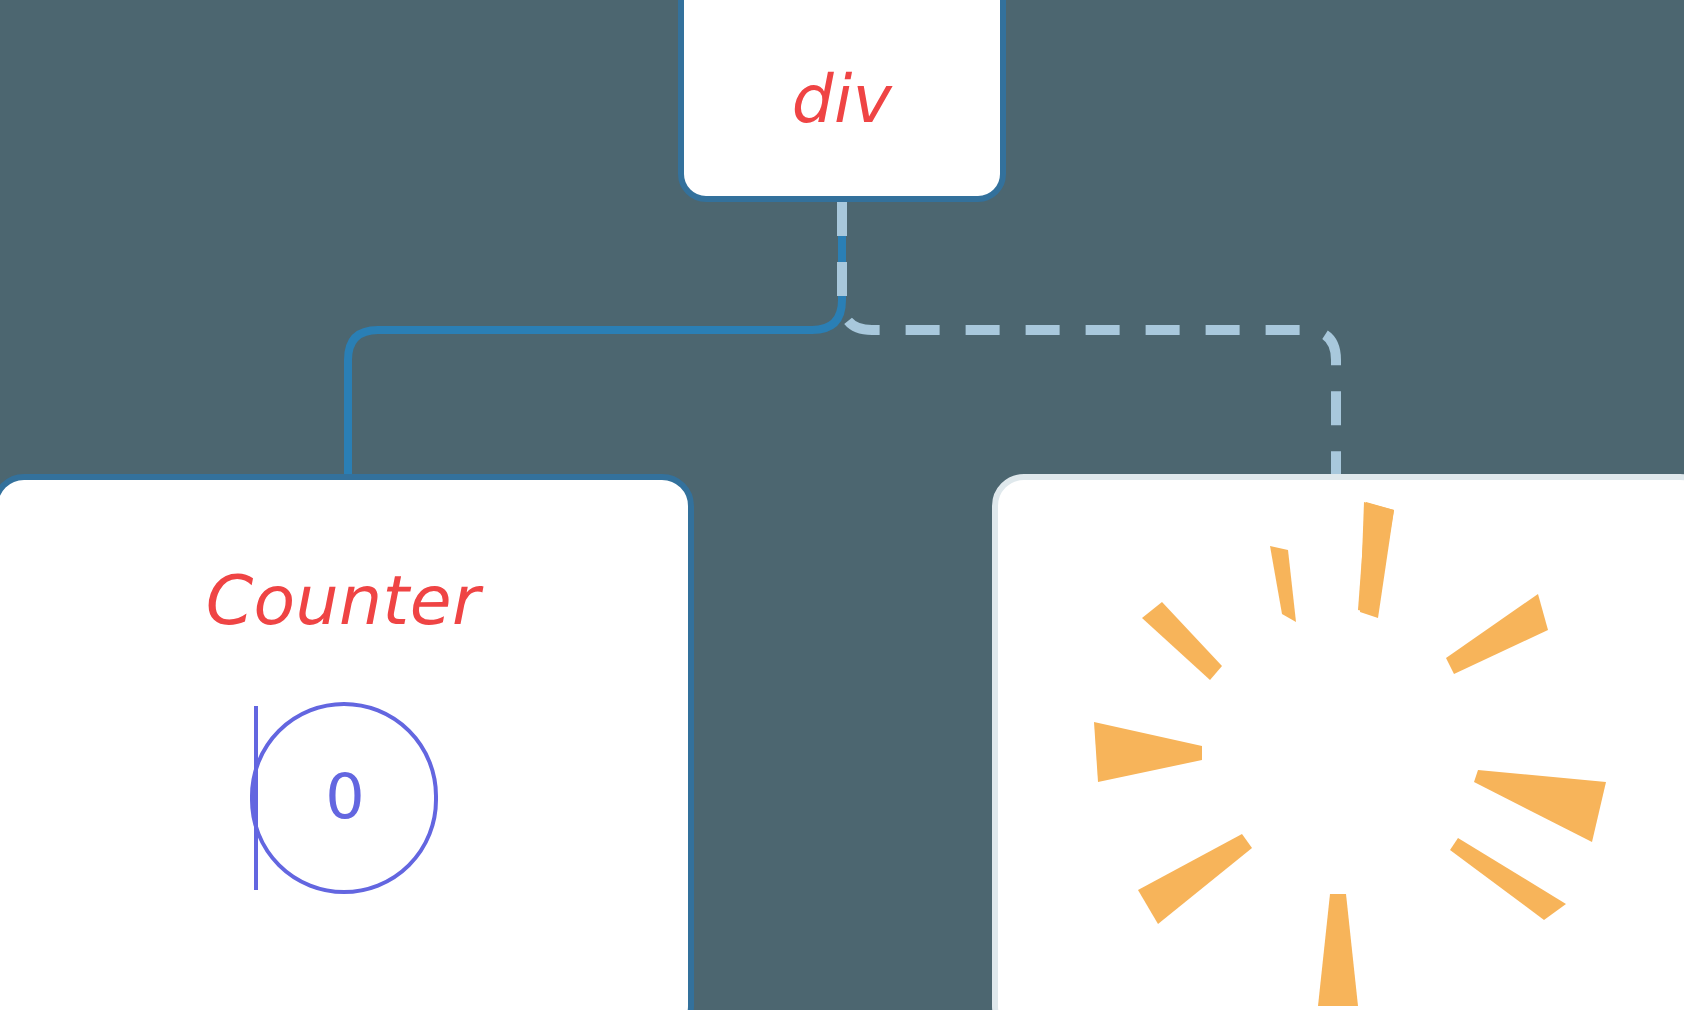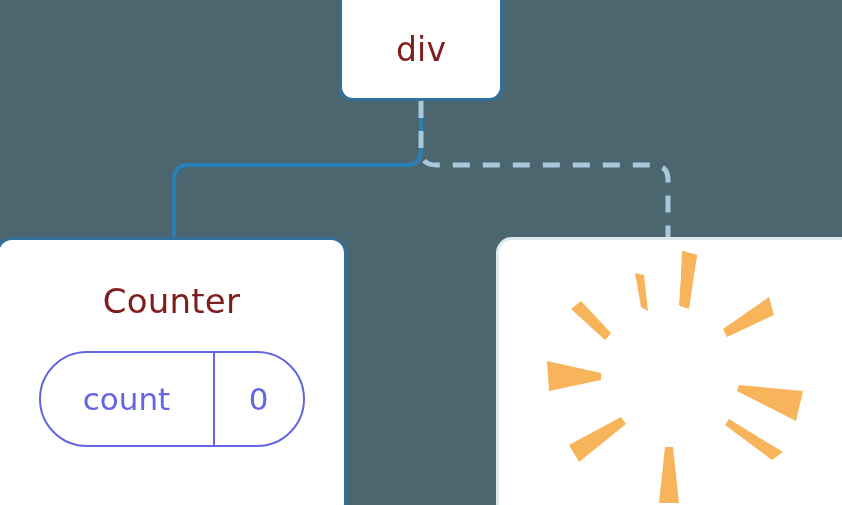--- a/index.html
+++ b/index.html
@@ -46,26 +46,27 @@
 
   
   #node-div {
     left: 339px;
     top: -14px;
     width: 164px;
     height: 115px;
     justify-content: center;
   }
   .node-title {
-    color: #7f1d1d;
+    color: #ef4444;
     font-size: 33px;
     line-height: 1;
     letter-spacing: 0.2px;
     white-space: nowrap;
     user-select: none;
+    font-style: italic;
   }
   #node-div .node-title {
     position: relative;
     top: 6px;
   }
 
   
   #node-counter {
     left: -4px;
     top: 237px;
@@ -140,21 +141,20 @@
   </svg>
 
   <div class="node" id="node-div">
     <span class="node-title">div</span>
   </div>
 
   <div class="node" id="node-counter">
     <span class="node-title">Counter</span>
 
     <div class="state-pill">
-      <span class="state-key">count</span>
       <span class="state-val">0</span>
     </div>
   </div>
 
   <div class="node" id="node-sparkle">
     <svg id="sparkle-burst" viewBox="0 0 290 258" aria-hidden="true">
       <g fill="#f7b45a">
 
         <polygon points="152,2 166,6 157,58 148,56"></polygon>
 

